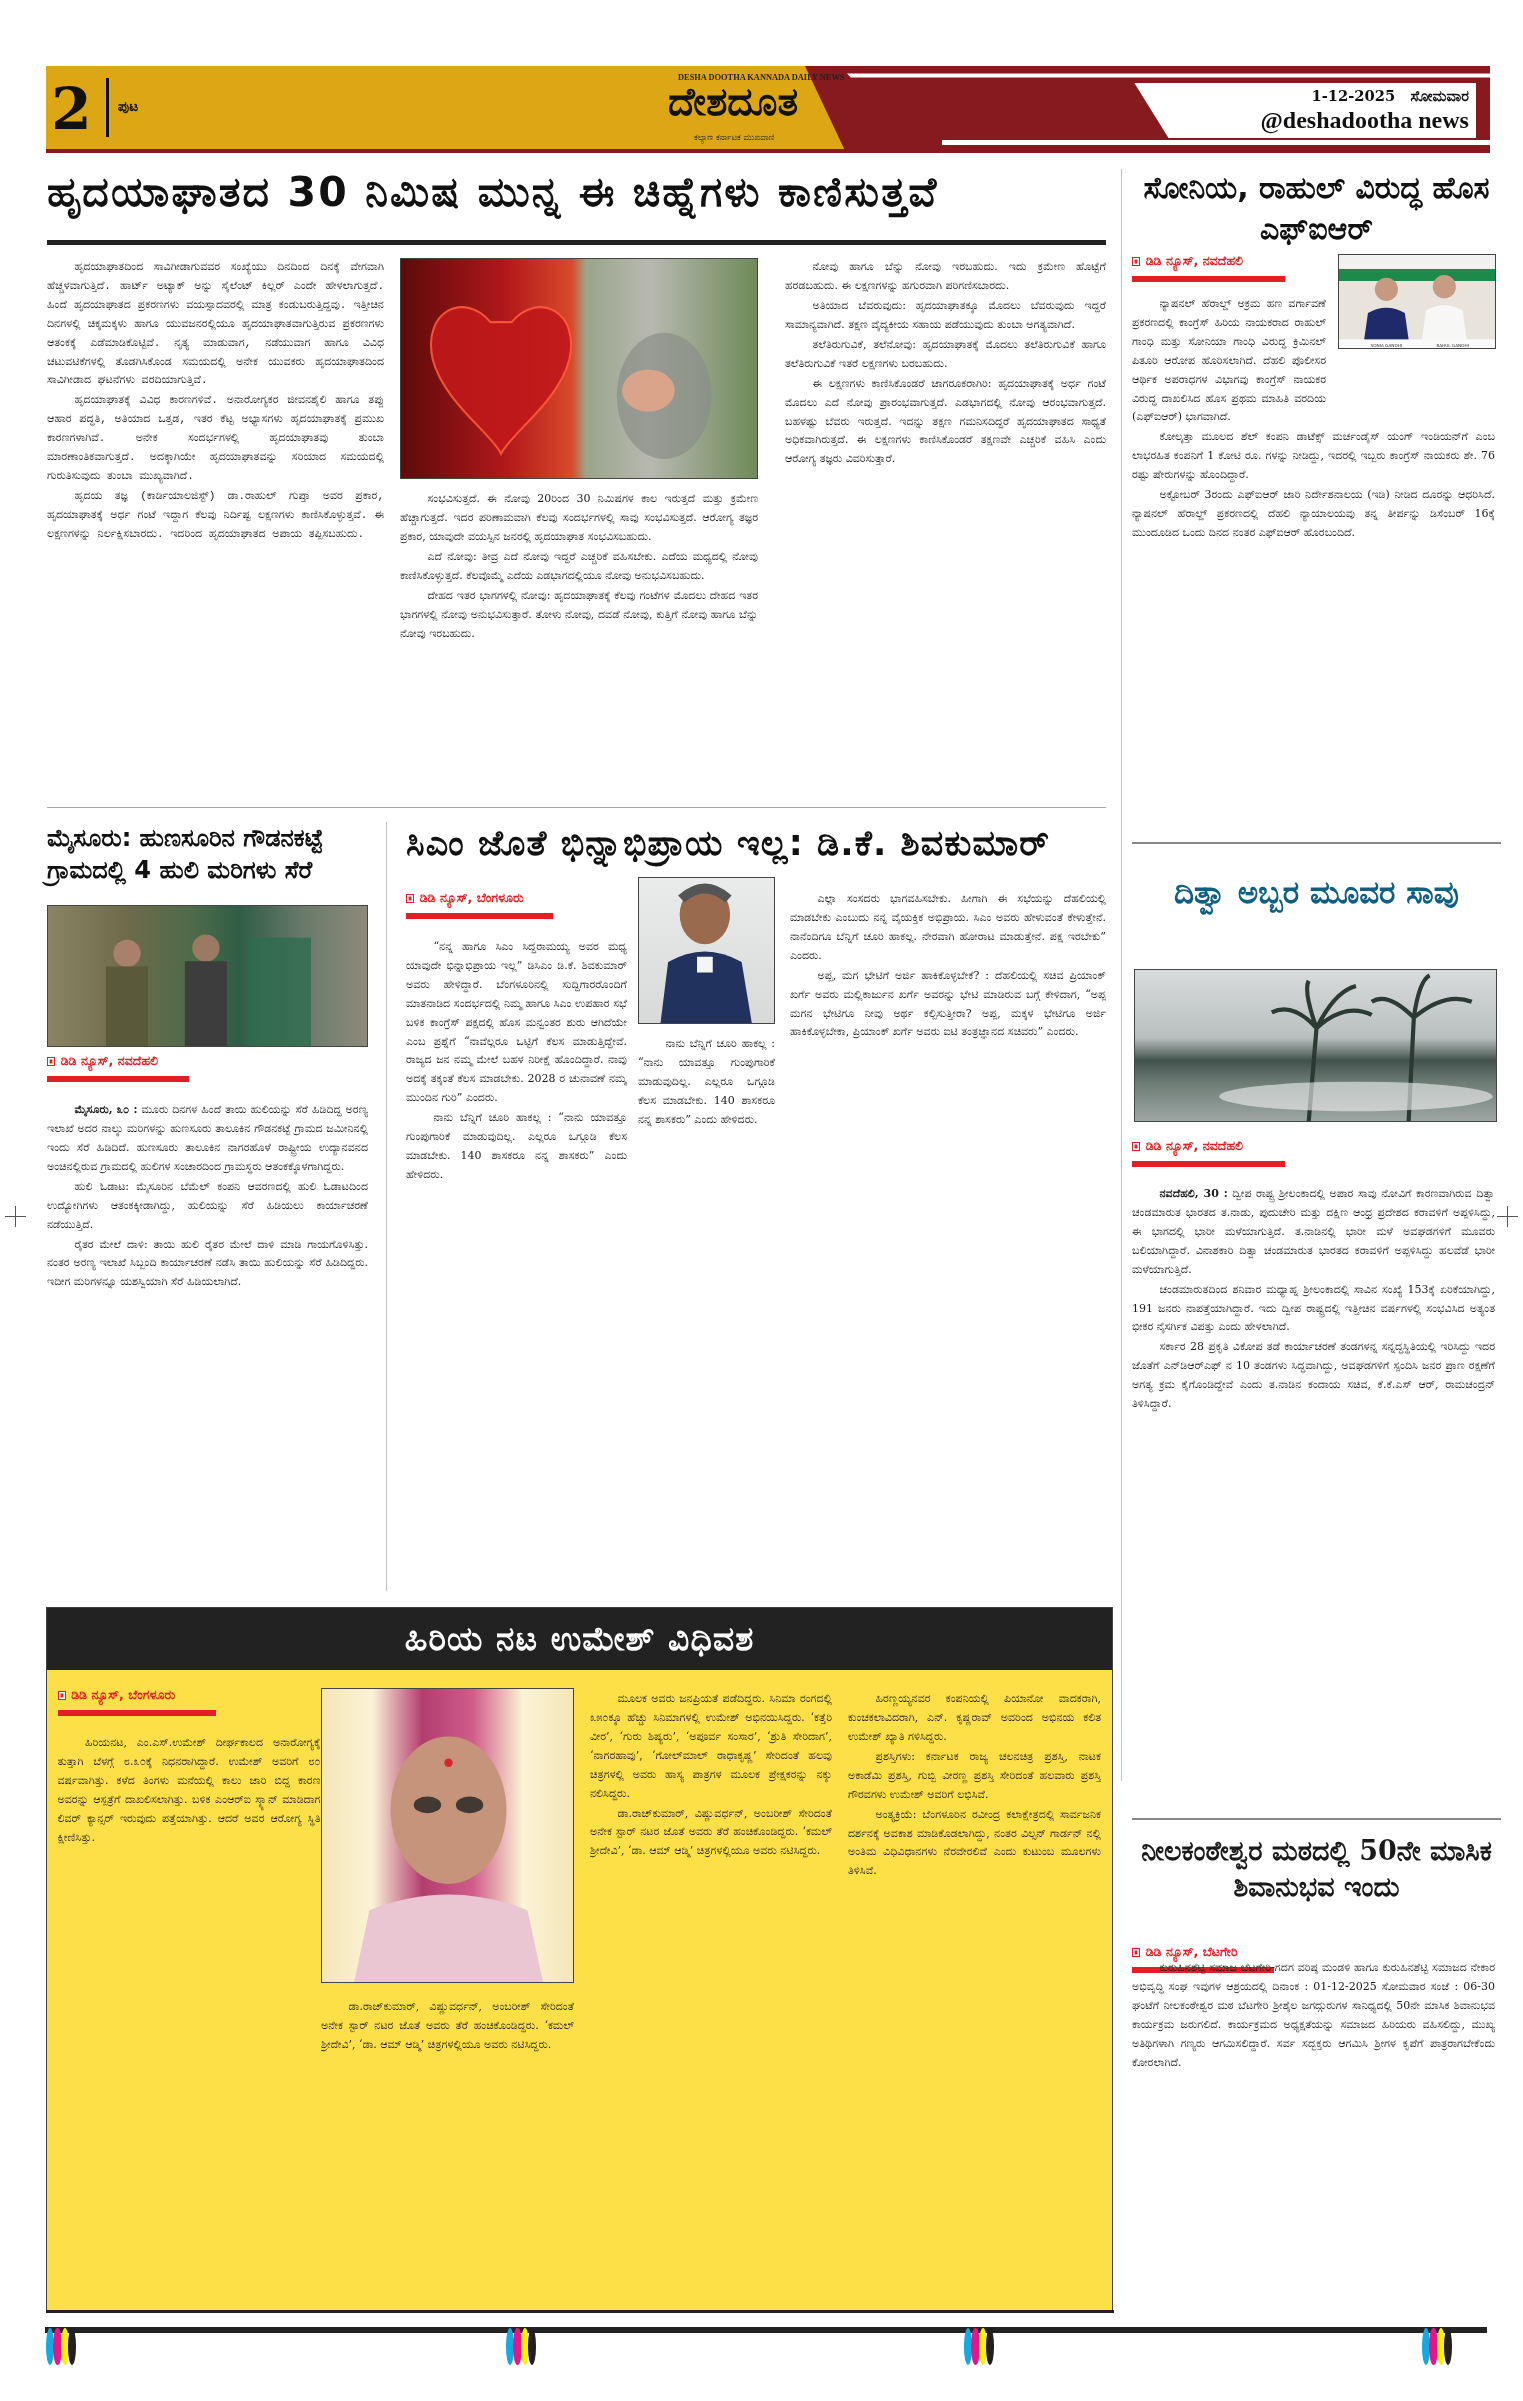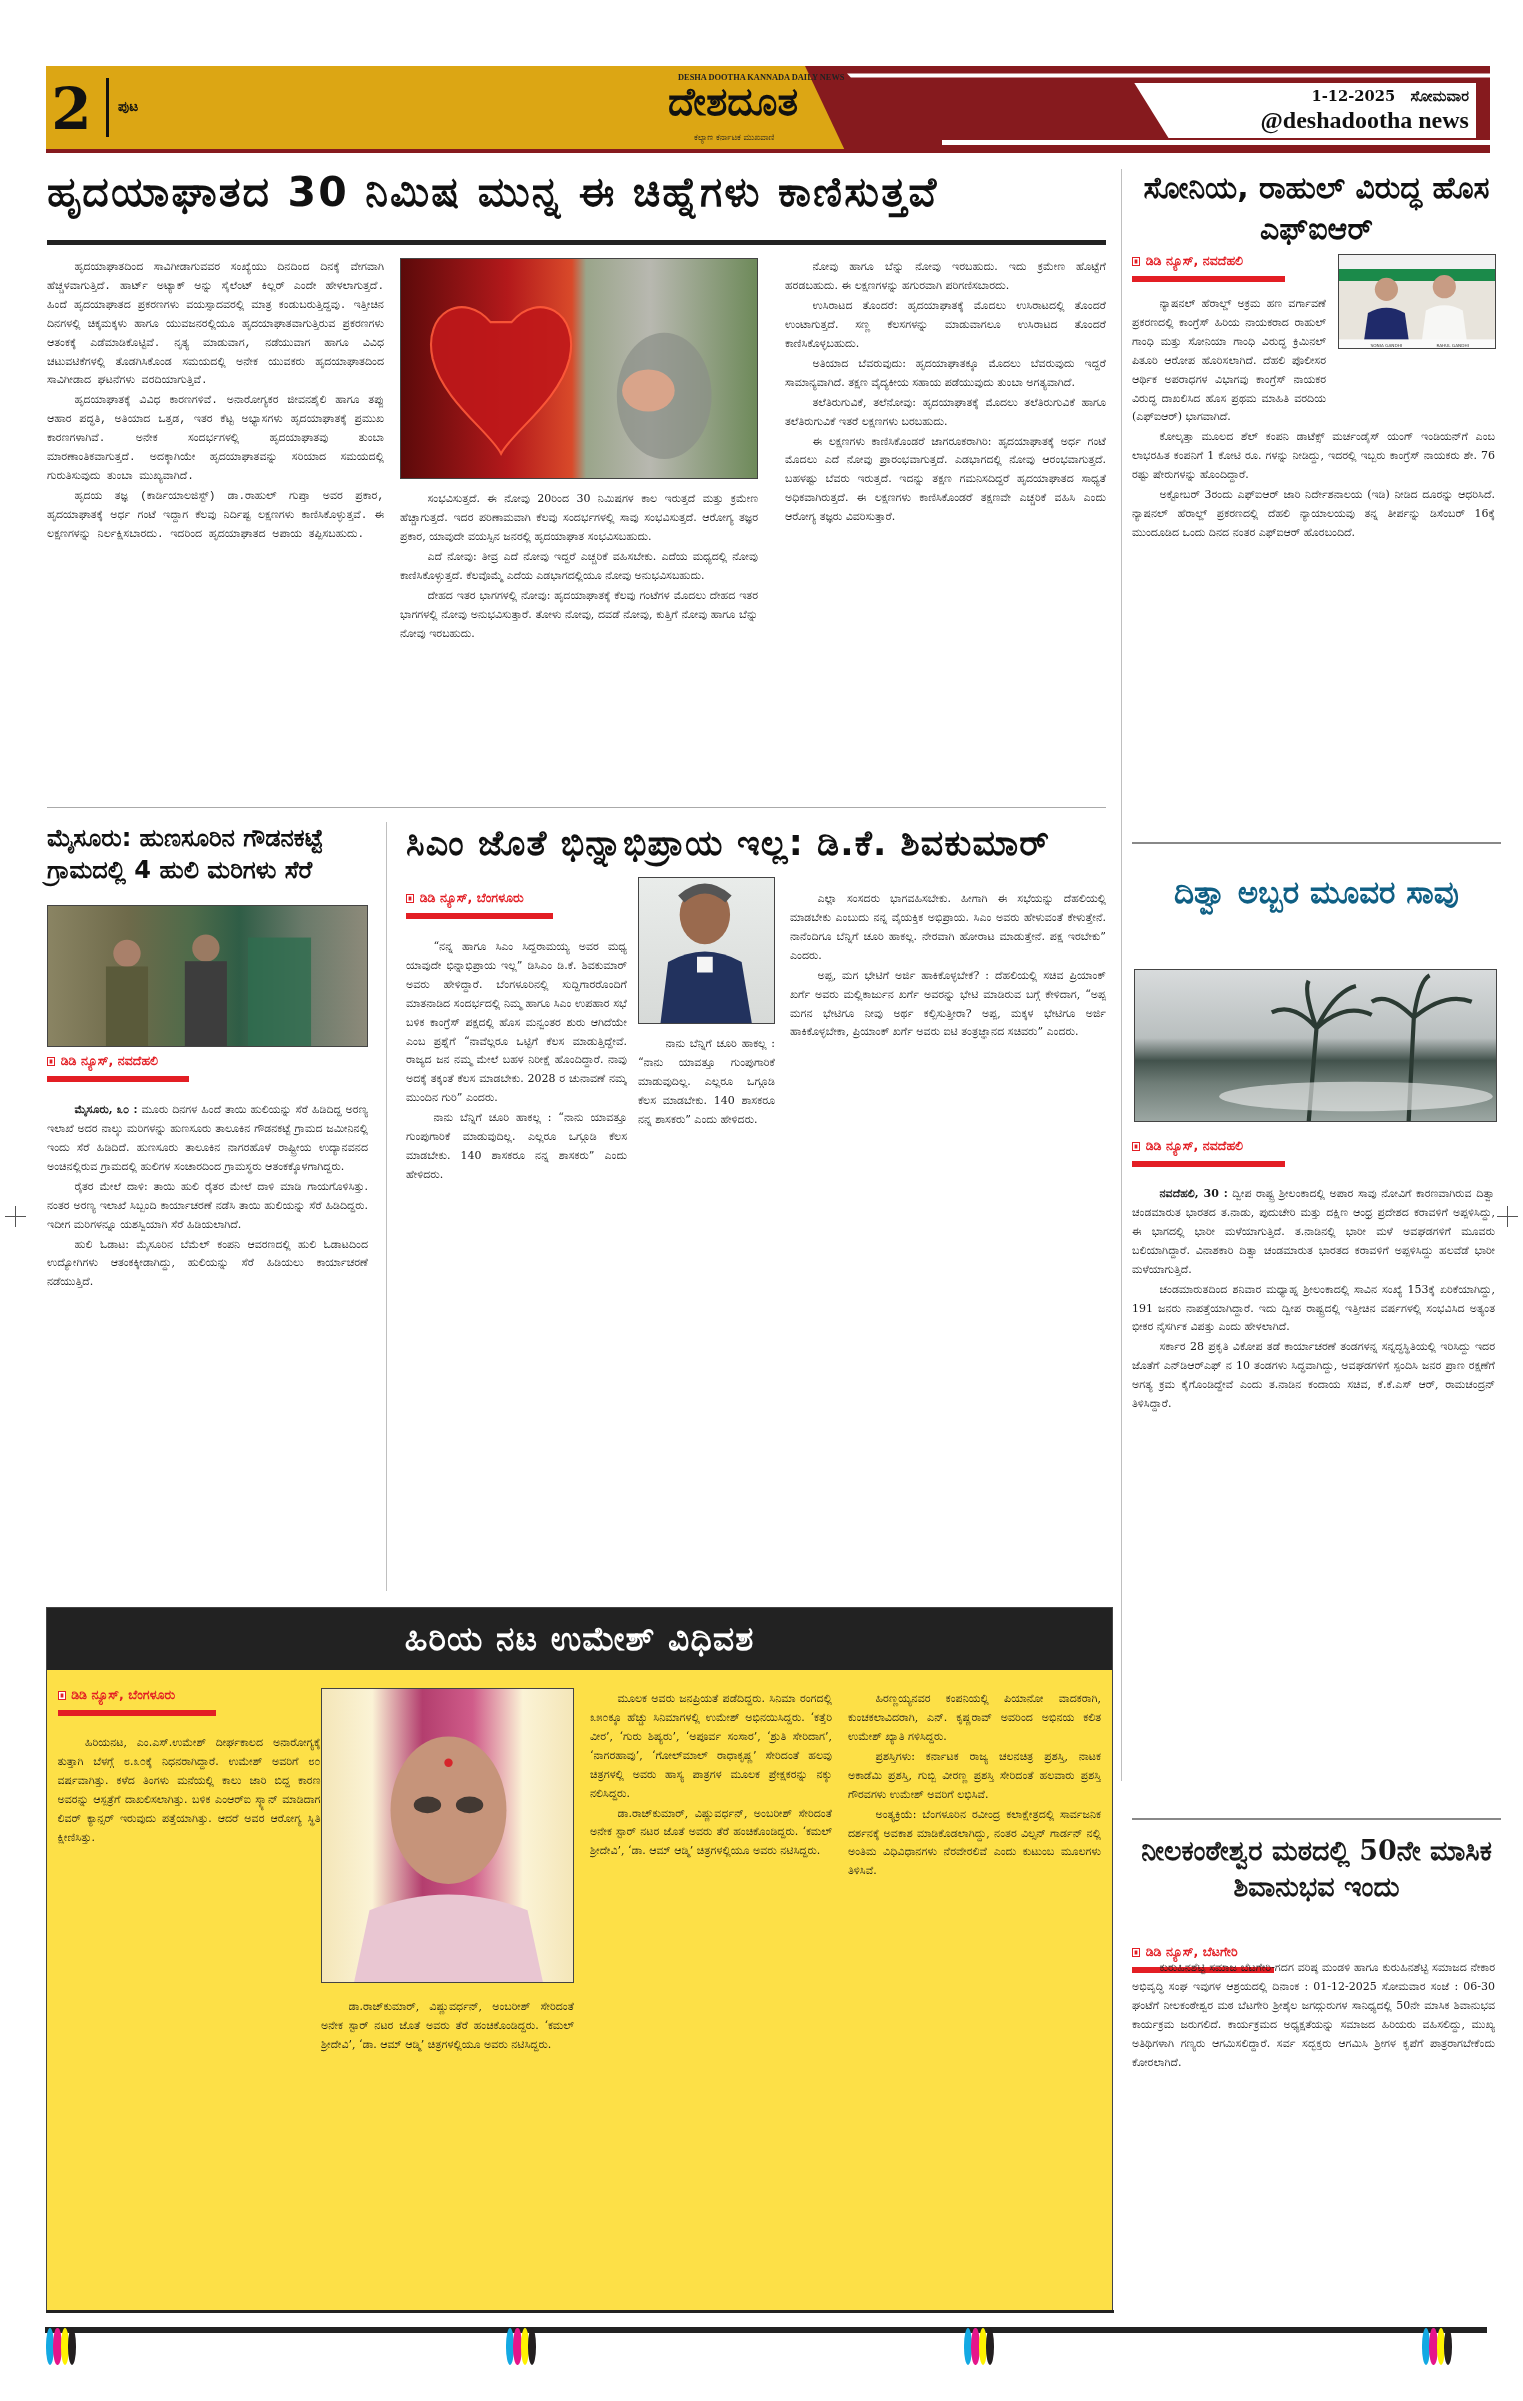--- a/index.html
+++ b/index.html
@@ -106,21 +106,20 @@
 </div>
 
 <div class="main-col body-text" style="left:400px; top:490px; height:311px; width:358px;">
   <p>ಸಂಭವಿಸುತ್ತದೆ. ಈ ನೋವು 20ರಿಂದ 30 ನಿಮಿಷಗಳ ಕಾಲ ಇರುತ್ತದೆ ಮತ್ತು ಕ್ರಮೇಣ ಹೆಚ್ಚಾಗುತ್ತದೆ. ಇದರ ಪರಿಣಾಮವಾಗಿ ಕೆಲವು ಸಂದರ್ಭಗಳಲ್ಲಿ ಸಾವು ಸಂಭವಿಸುತ್ತದೆ. ಆರೋಗ್ಯ ತಜ್ಞರ ಪ್ರಕಾರ, ಯಾವುದೇ ವಯಸ್ಸಿನ ಜನರಲ್ಲಿ ಹೃದಯಾಘಾತ ಸಂಭವಿಸಬಹುದು.</p>
   <p>ಎದೆ ನೋವು: ತೀವ್ರ ಎದೆ ನೋವು ಇದ್ದರೆ ಎಚ್ಚರಿಕೆ ವಹಿಸಬೇಕು. ಎದೆಯ ಮಧ್ಯದಲ್ಲಿ ನೋವು ಕಾಣಿಸಿಕೊಳ್ಳುತ್ತದೆ. ಕೆಲವೊಮ್ಮೆ ಎದೆಯ ಎಡಭಾಗದಲ್ಲಿಯೂ ನೋವು ಅನುಭವಿಸಬಹುದು.</p>
   <p>ದೇಹದ ಇತರ ಭಾಗಗಳಲ್ಲಿ ನೋವು: ಹೃದಯಾಘಾತಕ್ಕೆ ಕೆಲವು ಗಂಟೆಗಳ ಮೊದಲು ದೇಹದ ಇತರ ಭಾಗಗಳಲ್ಲಿ ನೋವು ಅನುಭವಿಸುತ್ತಾರೆ. ತೋಳು ನೋವು, ದವಡೆ ನೋವು, ಕುತ್ತಿಗೆ ನೋವು ಹಾಗೂ ಬೆನ್ನು ನೋವು ಇರಬಹುದು.</p>
 </div>
 
 <div class="main-col body-text" style="left:785px; width:321px;">
   <p>ನೋವು ಹಾಗೂ ಬೆನ್ನು ನೋವು ಇರಬಹುದು. ಇದು ಕ್ರಮೇಣ ಹೊಟ್ಟೆಗೆ ಹರಡಬಹುದು. ಈ ಲಕ್ಷಣಗಳನ್ನು ಹಗುರವಾಗಿ ಪರಿಗಣಿಸಬಾರದು.</p>
-  <p>ಉಸಿರಾಟದ ತೊಂದರೆ: ಹೃದಯಾಘಾತಕ್ಕೆ ಮೊದಲು ಉಸಿರಾಟದಲ್ಲಿ ತೊಂದರೆ ಉಂಟಾಗುತ್ತದೆ. ಸಣ್ಣ ಕೆಲಸಗಳನ್ನು ಮಾಡುವಾಗಲೂ ಉಸಿರಾಟದ ತೊಂದರೆ ಕಾಣಿಸಿಕೊಳ್ಳಬಹುದು.</p>
   <p>ಅತಿಯಾದ ಬೆವರುವುದು: ಹೃದಯಾಘಾತಕ್ಕೂ ಮೊದಲು ಬೆವರುವುದು ಇದ್ದರೆ ಸಾಮಾನ್ಯವಾಗಿದೆ. ತಕ್ಷಣ ವೈದ್ಯಕೀಯ ಸಹಾಯ ಪಡೆಯುವುದು ತುಂಬಾ ಅಗತ್ಯವಾಗಿದೆ.</p>
   <p>ತಲೆತಿರುಗುವಿಕೆ, ತಲೆನೋವು: ಹೃದಯಾಘಾತಕ್ಕೆ ಮೊದಲು ತಲೆತಿರುಗುವಿಕೆ ಹಾಗೂ ತಲೆತಿರುಗುವಿಕೆ ಇತರೆ ಲಕ್ಷಣಗಳು ಬರಬಹುದು.</p>
   <p>ಈ ಲಕ್ಷಣಗಳು ಕಾಣಿಸಿಕೊಂಡರೆ ಜಾಗರೂಕರಾಗಿರಿ: ಹೃದಯಾಘಾತಕ್ಕೆ ಅರ್ಧ ಗಂಟೆ ಮೊದಲು ಎದೆ ನೋವು ಪ್ರಾರಂಭವಾಗುತ್ತದೆ. ಎಡಭಾಗದಲ್ಲಿ ನೋವು ಆರಂಭವಾಗುತ್ತದೆ. ಬಹಳಷ್ಟು ಬೆವರು ಇರುತ್ತದೆ. ಇದನ್ನು ತಕ್ಷಣ ಗಮನಿಸದಿದ್ದರೆ ಹೃದಯಾಘಾತದ ಸಾಧ್ಯತೆ ಅಧಿಕವಾಗಿರುತ್ತದೆ. ಈ ಲಕ್ಷಣಗಳು ಕಾಣಿಸಿಕೊಂಡರೆ ತಕ್ಷಣವೇ ಎಚ್ಚರಿಕೆ ವಹಿಸಿ ಎಂದು ಆರೋಗ್ಯ ತಜ್ಞರು ವಿವರಿಸುತ್ತಾರೆ.</p>
 </div>
 
 <div class="vrule" style="left:1121px; top:169px; height:1612px;"></div>
 
 <div class="headline rc-headline" style="top:168px; font-size:30px; line-height:1.35;">ಸೋನಿಯ, ರಾಹುಲ್ ವಿರುದ್ಧ ಹೊಸ ಎಫ್‌ಐಆರ್</div>
 <div style="position:absolute; left:1132px; top:253px; width:153px;">
   <div class="byline"><span class="byline-bullet"></span><span>ಡಿಡಿ ನ್ಯೂಸ್, ನವದೆಹಲಿ</span></div>
@@ -182,22 +181,22 @@
       <rect x="260" y="105" width="80" height="165" fill="#3d3d3d"></rect>
     <rect x="380" y="60" width="120" height="210" fill="#2e6d4f" opacity="0.8"></rect>
   </svg>
 </div>
 <div style="position:absolute; left:47px; top:1053px; width:142px;">
   <div class="byline"><span class="byline-bullet"></span><span>ಡಿಡಿ ನ್ಯೂಸ್, ನವದೆಹಲಿ</span></div>
   <div class="byline-rule"></div>
 </div>
 <div class="body-text" style="position:absolute; left:47px; top:1101px; width:321px; height:490px; overflow:hidden;">
   <p><span class="sub">ಮೈಸೂರು, ೩೦ :</span> <span>ಮೂರು ದಿನಗಳ ಹಿಂದೆ ತಾಯಿ ಹುಲಿಯನ್ನು ಸೆರೆ ಹಿಡಿದಿದ್ದ ಅರಣ್ಯ ಇಲಾಖೆ ಅದರ ನಾಲ್ಕು ಮರಿಗಳನ್ನು ಹುಣಸೂರು ತಾಲೂಕಿನ ಗೌಡನಕಟ್ಟೆ ಗ್ರಾಮದ ಜಮೀನಿನಲ್ಲಿ ಇಂದು ಸೆರೆ ಹಿಡಿದಿದೆ. ಹುಣಸೂರು ತಾಲೂಕಿನ ನಾಗರಹೊಳೆ ರಾಷ್ಟ್ರೀಯ ಉದ್ಯಾನವನದ ಅಂಚಿನಲ್ಲಿರುವ ಗ್ರಾಮದಲ್ಲಿ ಹುಲಿಗಳ ಸಂಚಾರದಿಂದ ಗ್ರಾಮಸ್ಥರು ಆತಂಕಕ್ಕೊಳಗಾಗಿದ್ದರು.</span></p>
+  <p>ಹುಲಿ ಓಡಾಟ: ಮೈಸೂರಿನ ಬೆಮೆಲ್ ಕಂಪನಿ ಆವರಣದಲ್ಲಿ ಹುಲಿ ಓಡಾಟದಿಂದ ಉದ್ಯೋಗಿಗಳು ಆತಂಕಕ್ಕೀಡಾಗಿದ್ದು, ಹುಲಿಯನ್ನು ಸೆರೆ ಹಿಡಿಯಲು ಕಾರ್ಯಾಚರಣೆ ನಡೆಯುತ್ತಿದೆ.</p>
   <p>ರೈತರ ಮೇಲೆ ದಾಳಿ: ತಾಯಿ ಹುಲಿ ರೈತರ ಮೇಲೆ ದಾಳಿ ಮಾಡಿ ಗಾಯಗೊಳಿಸಿತ್ತು. ನಂತರ ಅರಣ್ಯ ಇಲಾಖೆ ಸಿಬ್ಬಂದಿ ಕಾರ್ಯಾಚರಣೆ ನಡೆಸಿ ತಾಯಿ ಹುಲಿಯನ್ನು ಸೆರೆ ಹಿಡಿದಿದ್ದರು. ಇದೀಗ ಮರಿಗಳನ್ನೂ ಯಶಸ್ವಿಯಾಗಿ ಸೆರೆ ಹಿಡಿಯಲಾಗಿದೆ.</p>
-  <p>ಹುಲಿ ಓಡಾಟ: ಮೈಸೂರಿನ ಬೆಮೆಲ್ ಕಂಪನಿ ಆವರಣದಲ್ಲಿ ಹುಲಿ ಓಡಾಟದಿಂದ ಉದ್ಯೋಗಿಗಳು ಆತಂಕಕ್ಕೀಡಾಗಿದ್ದು, ಹುಲಿಯನ್ನು ಸೆರೆ ಹಿಡಿಯಲು ಕಾರ್ಯಾಚರಣೆ ನಡೆಯುತ್ತಿದೆ.</p>
 </div>
 
 <div class="vrule" style="left:386px; top:822px; height:769px;"></div>
 
 <div class="headline dks-headline">ಸಿಎಂ ಜೊತೆ ಭಿನ್ನಾಭಿಪ್ರಾಯ ಇಲ್ಲ: ಡಿ.ಕೆ. ಶಿವಕುಮಾರ್</div>
 <div style="position:absolute; left:406px; top:890px; width:147px;">
   <div class="byline"><span class="byline-bullet"></span><span>ಡಿಡಿ ನ್ಯೂಸ್, ಬೆಂಗಳೂರು</span></div>
   <div class="byline-rule"></div>
 </div>
 <div class="body-text" style="position:absolute; left:406px; top:938px; width:221px; height:653px; overflow:hidden;">

